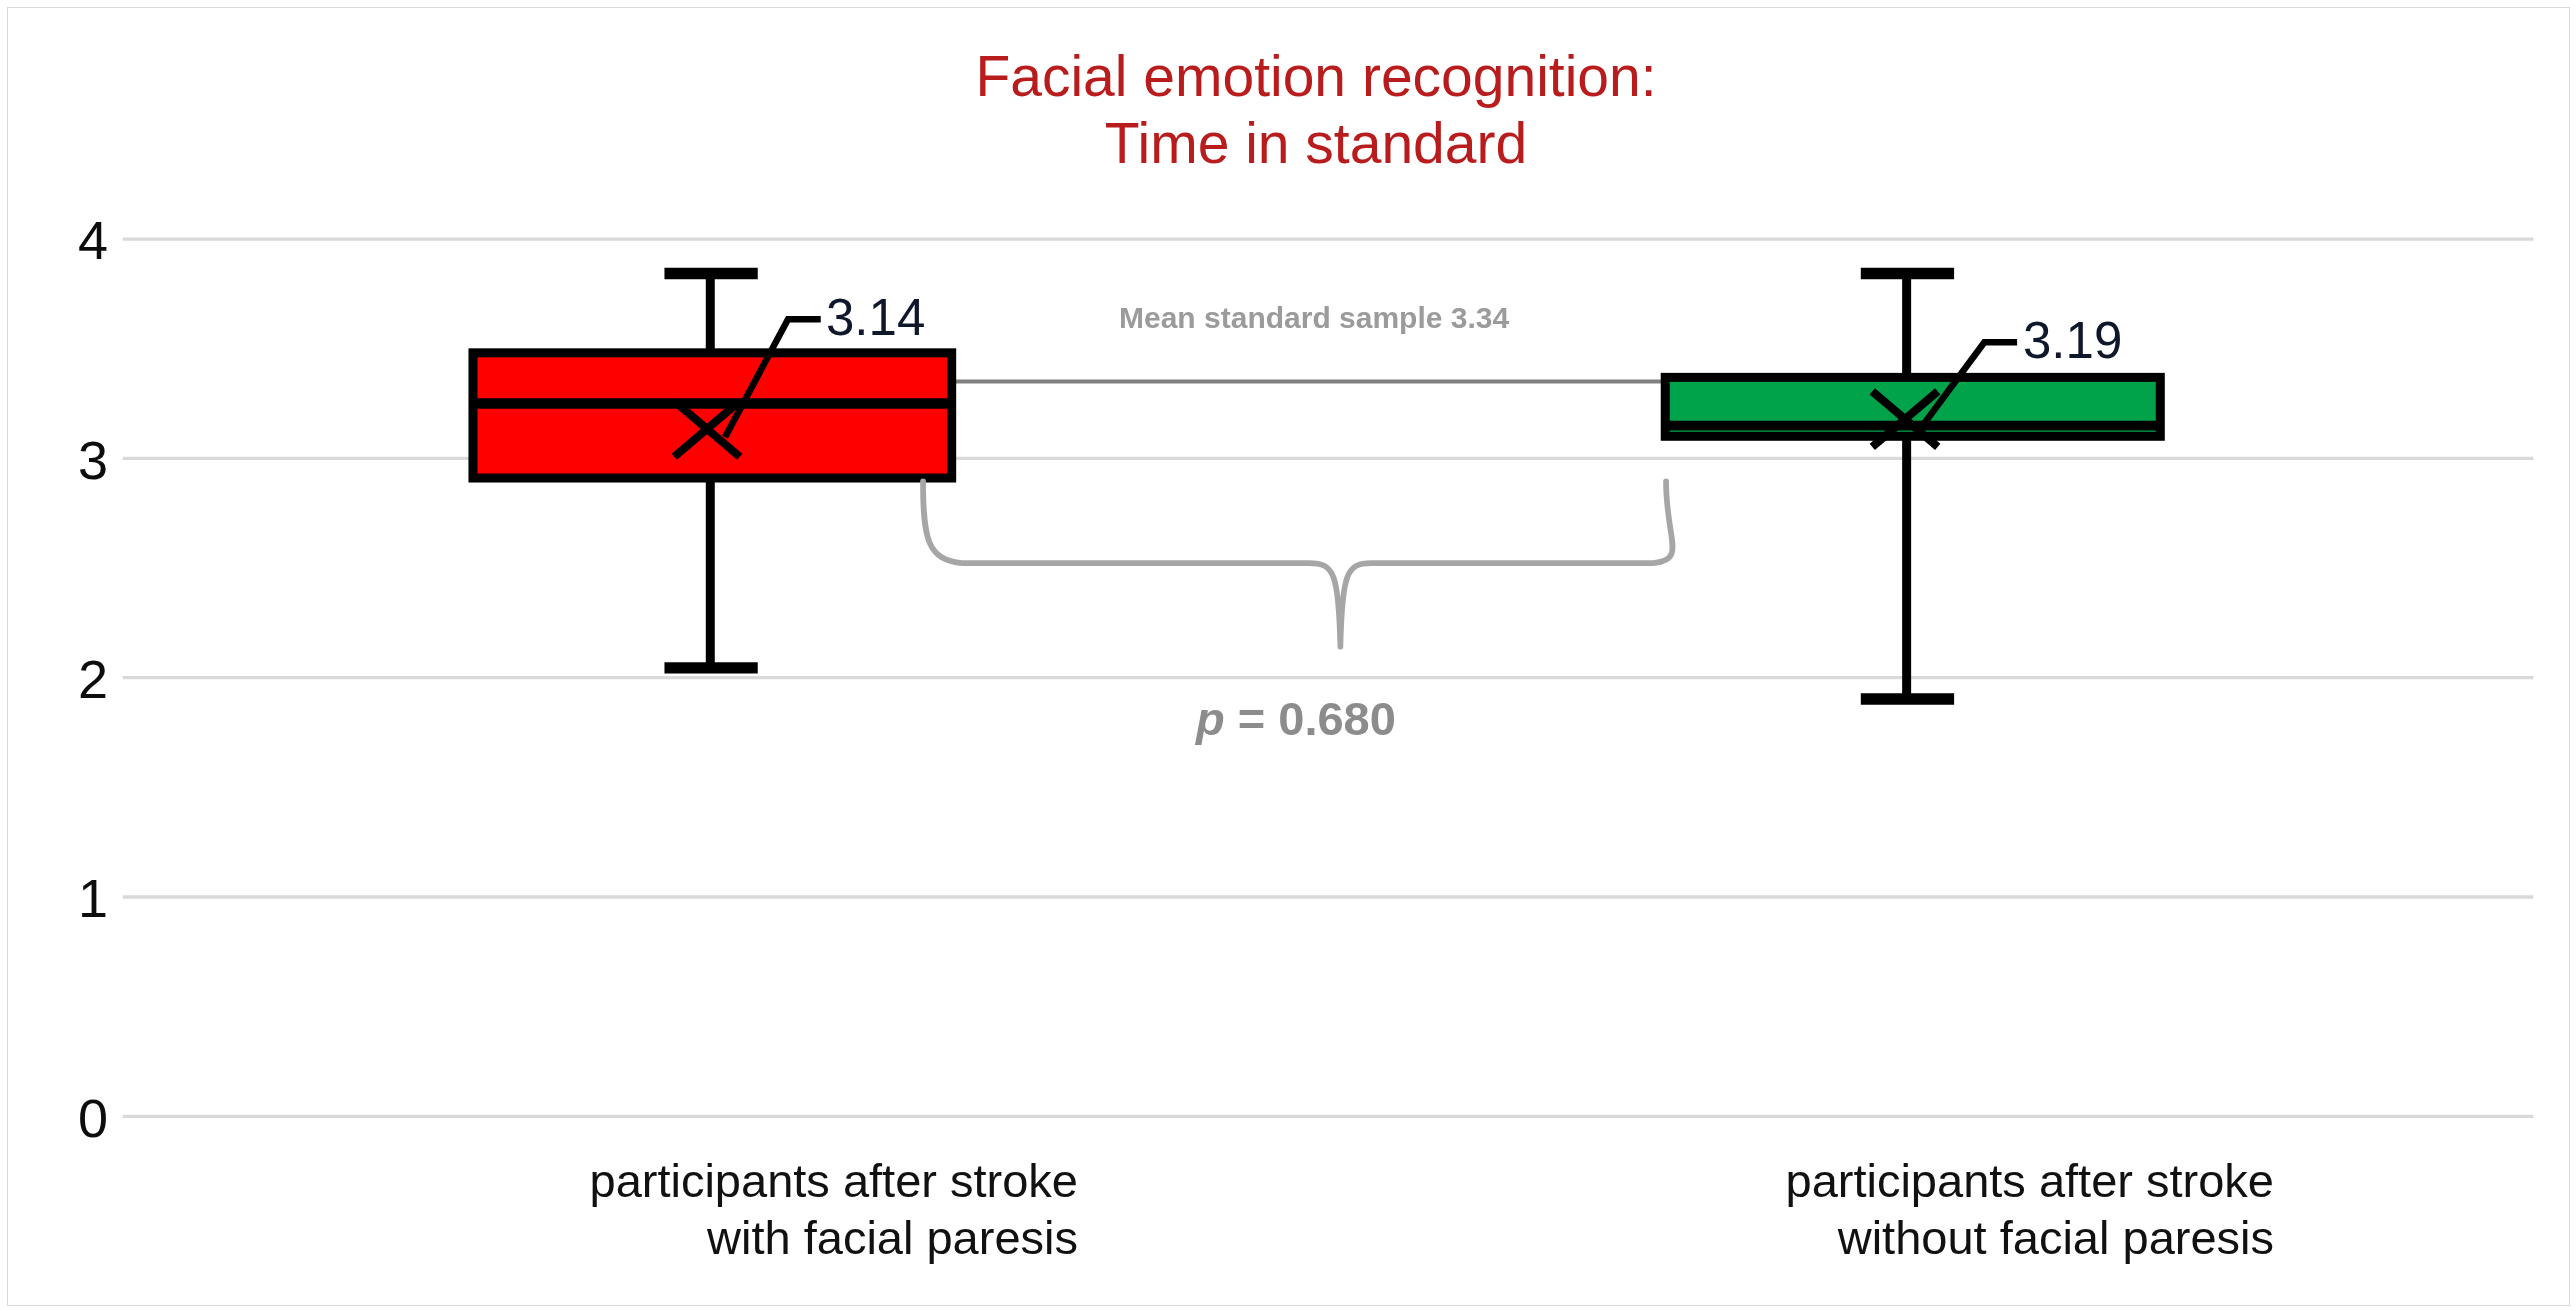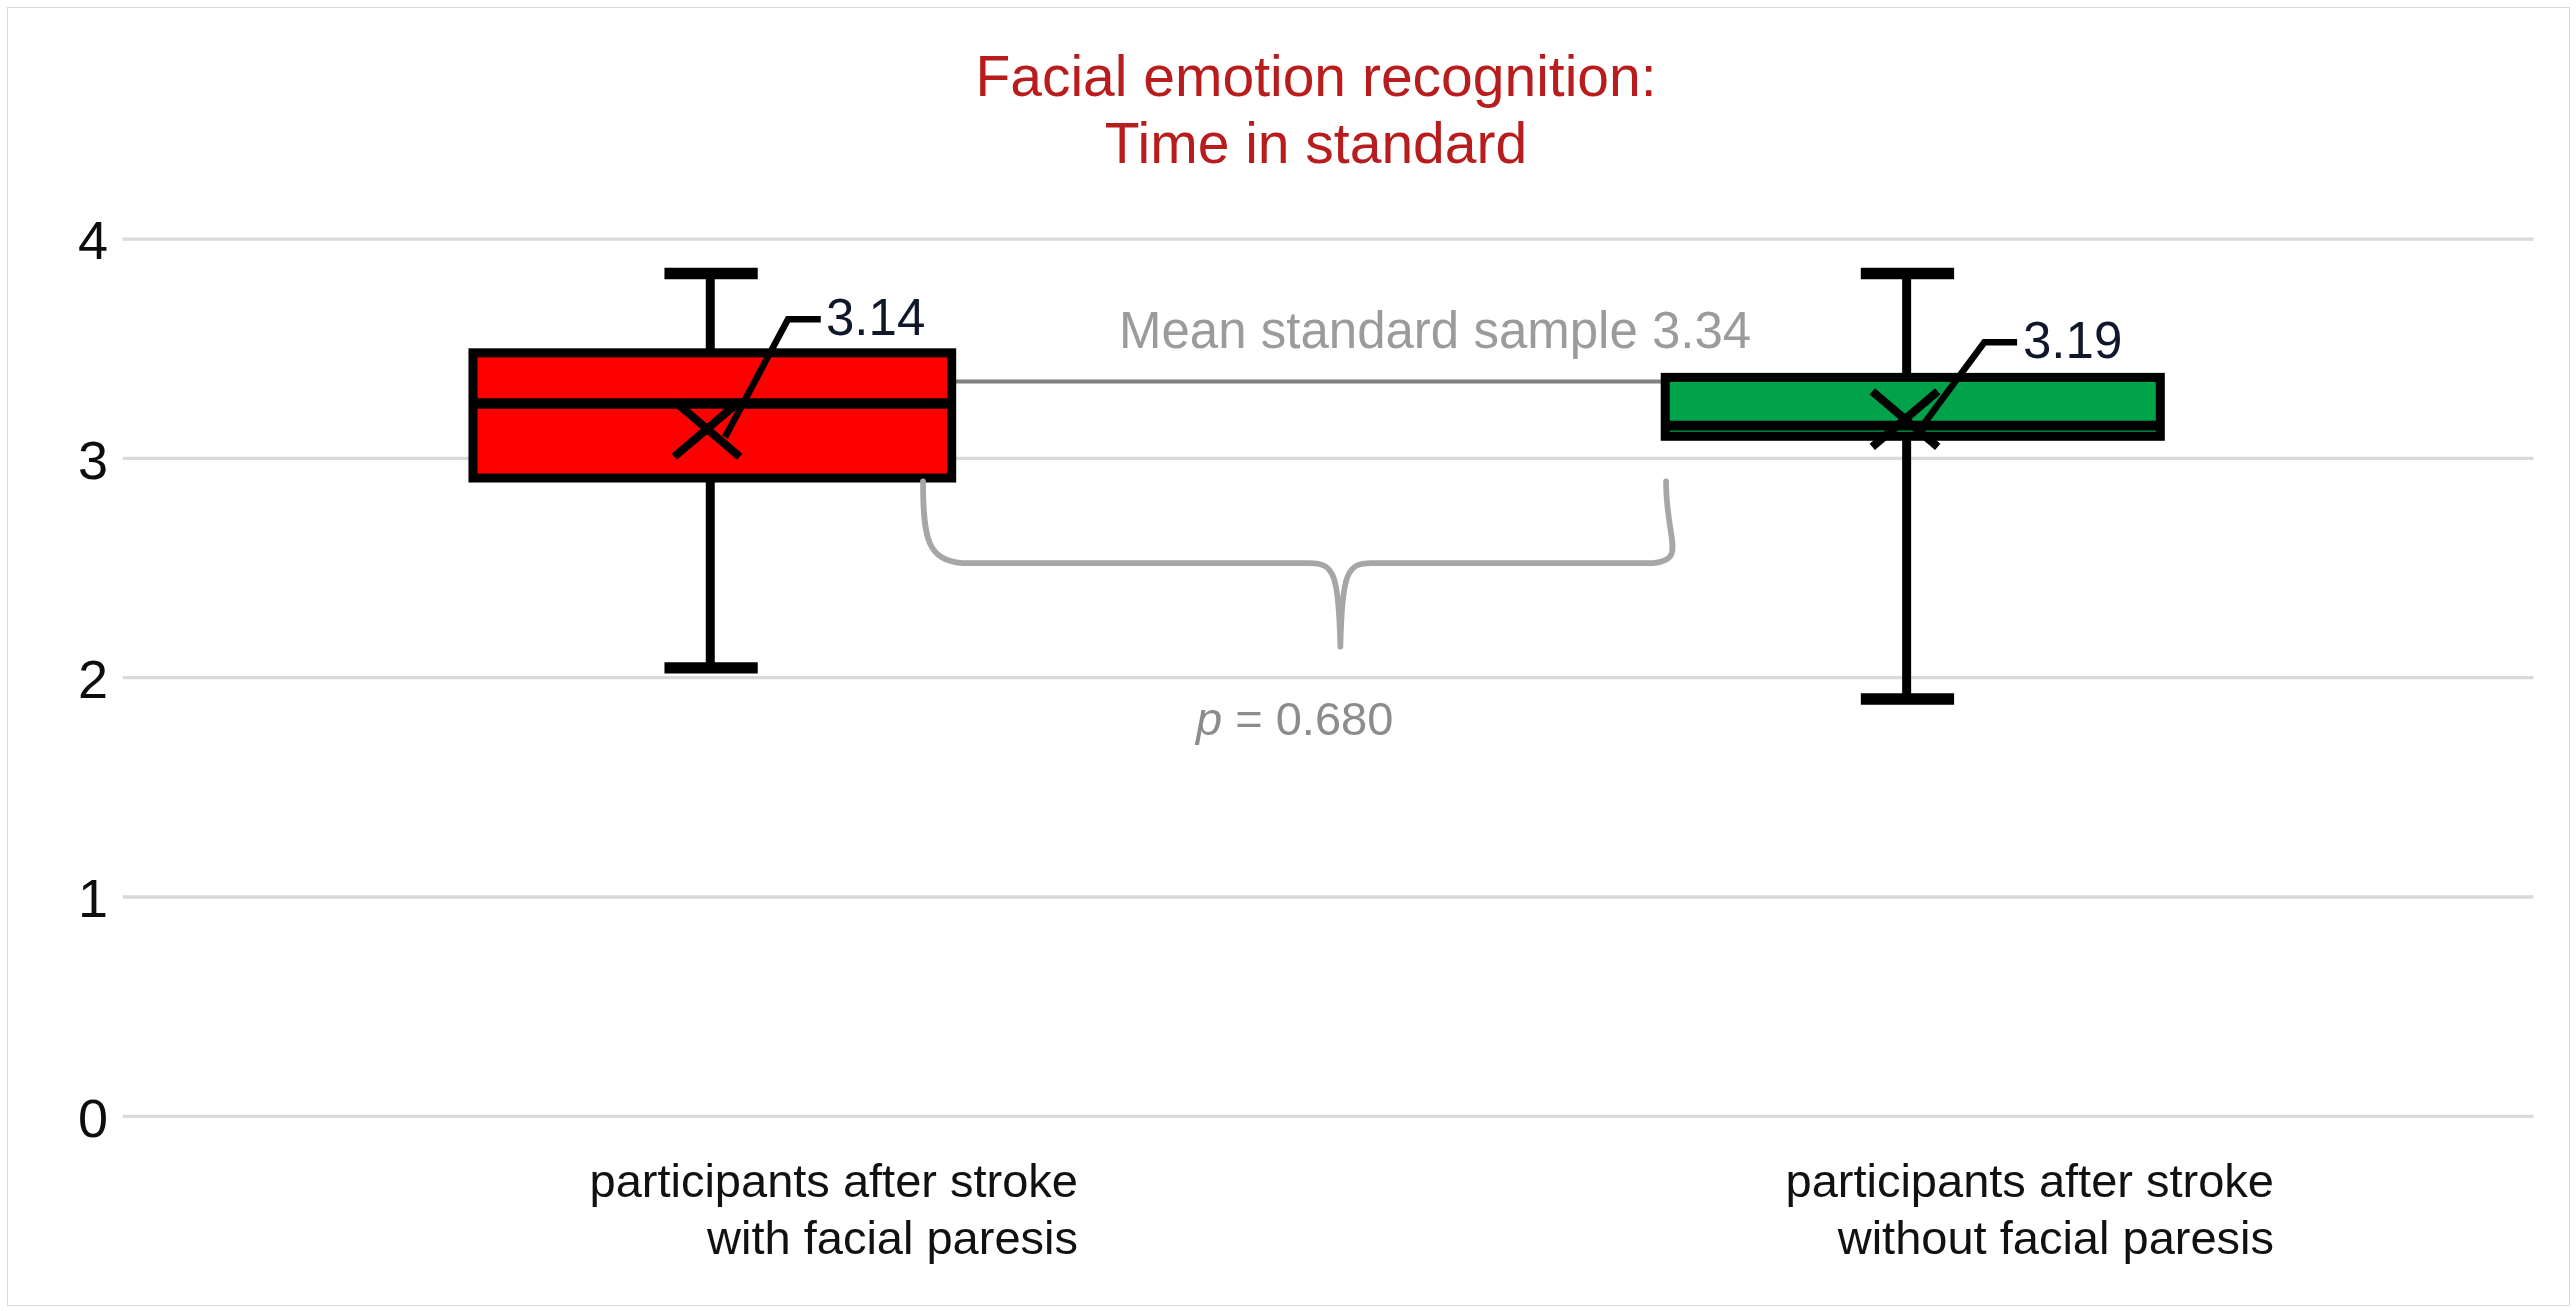--- a/index.html
+++ b/index.html
@@ -63,23 +63,24 @@
     white-space: pre-line;
   }
   .val-label {
     position: absolute;
     font-size: 51px;
     color: #0f172a;
     white-space: nowrap;
   }
   .annot-gray {
     position: absolute;
-    font-size: 51px;
+    font-size: 30px;
     color: #9b9b9b;
     white-space: nowrap;
+    font-weight: bold;
   }
   .annot-p {
     position: absolute;
     font-size: 47px;
     color: #8c8c8c;
     white-space: nowrap;
   }
   .annot-p i {
     font-style: italic;
   }
@@ -158,20 +159,20 @@
              C 1640 700, 1646 688, 1676 688
              L 2020 688
              C 2062 684, 2036 660, 2036 588" fill="none" stroke="#a6a6a6" stroke-width="7" stroke-linecap="round" stroke-linejoin="round"></path>
   </svg>
 
   <div class="val-label" style="left:826px; top:288px;">3.14</div>
   <div class="val-label" style="left:2023px; top:311px;">3.19</div>
 
   <div class="annot-gray" style="left:1119px; top:301px;">Mean standard sample 3.34</div>
 
-  <div class="annot-p" style="left:1196px; top:691px;"><i>p</i><span> = 0.680</span></div>
+  <div class="annot-p" style="left:1196px; top:691px;font-weight:bold;"><i>p</i><span> = 0.680</span></div>
 
   <div class="xcat" style="left:342px; top:1152px; width:736px;"><span>participants after stroke</span><br><span>with facial paresis</span></div>
 
   <div class="xcat" style="left:1538px; top:1152px; width:736px;"><span>participants after stroke</span><br><span>without facial paresis</span></div>
 
 </div>
 
 
 </body></html>

